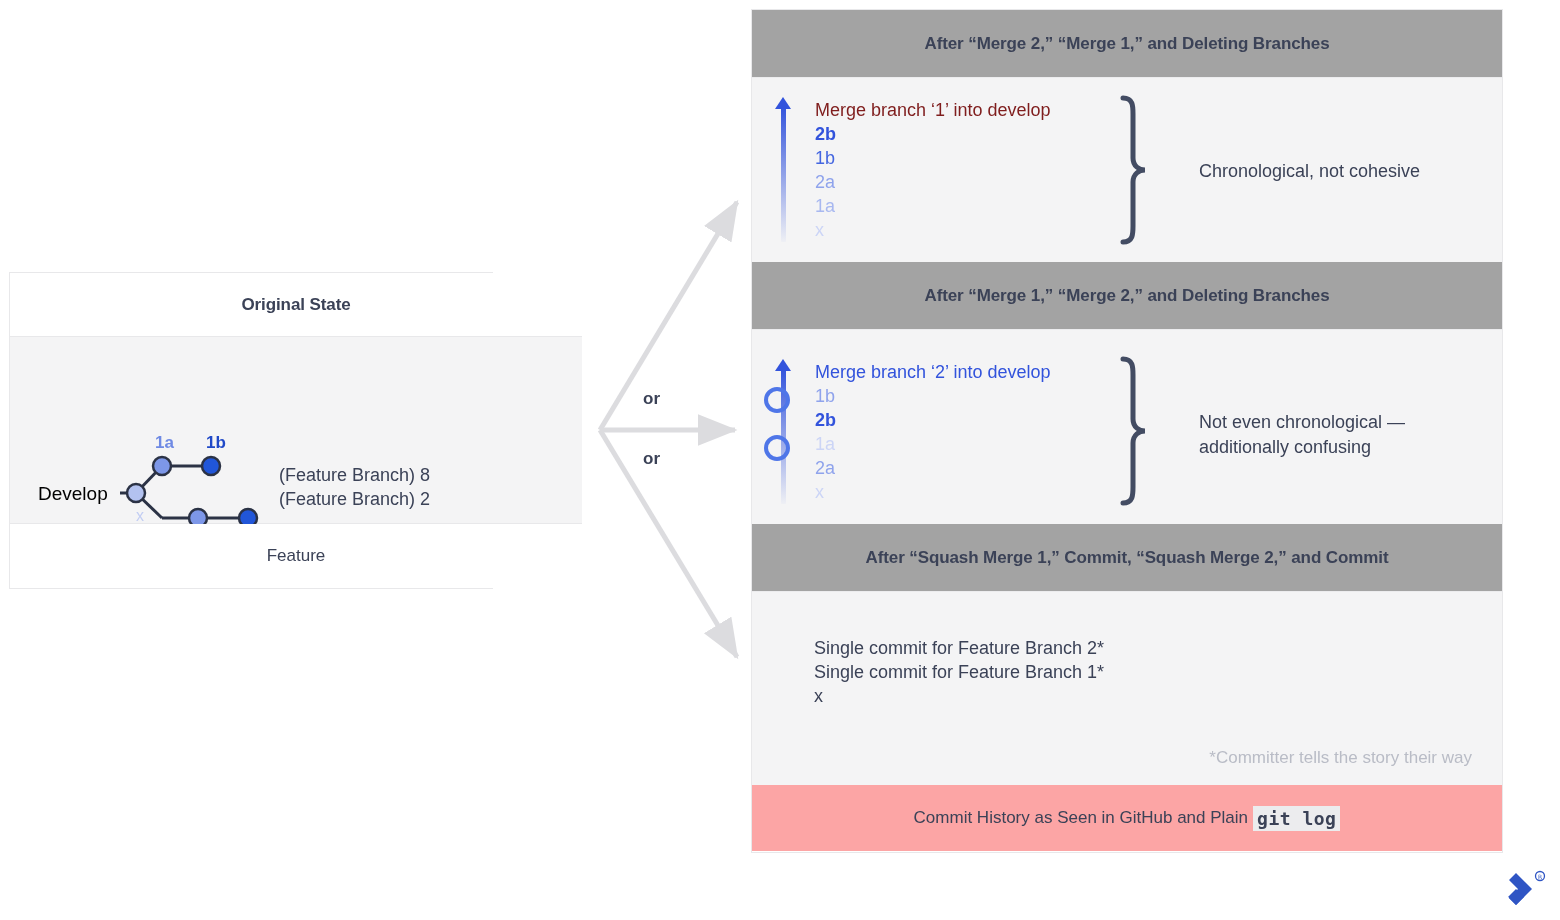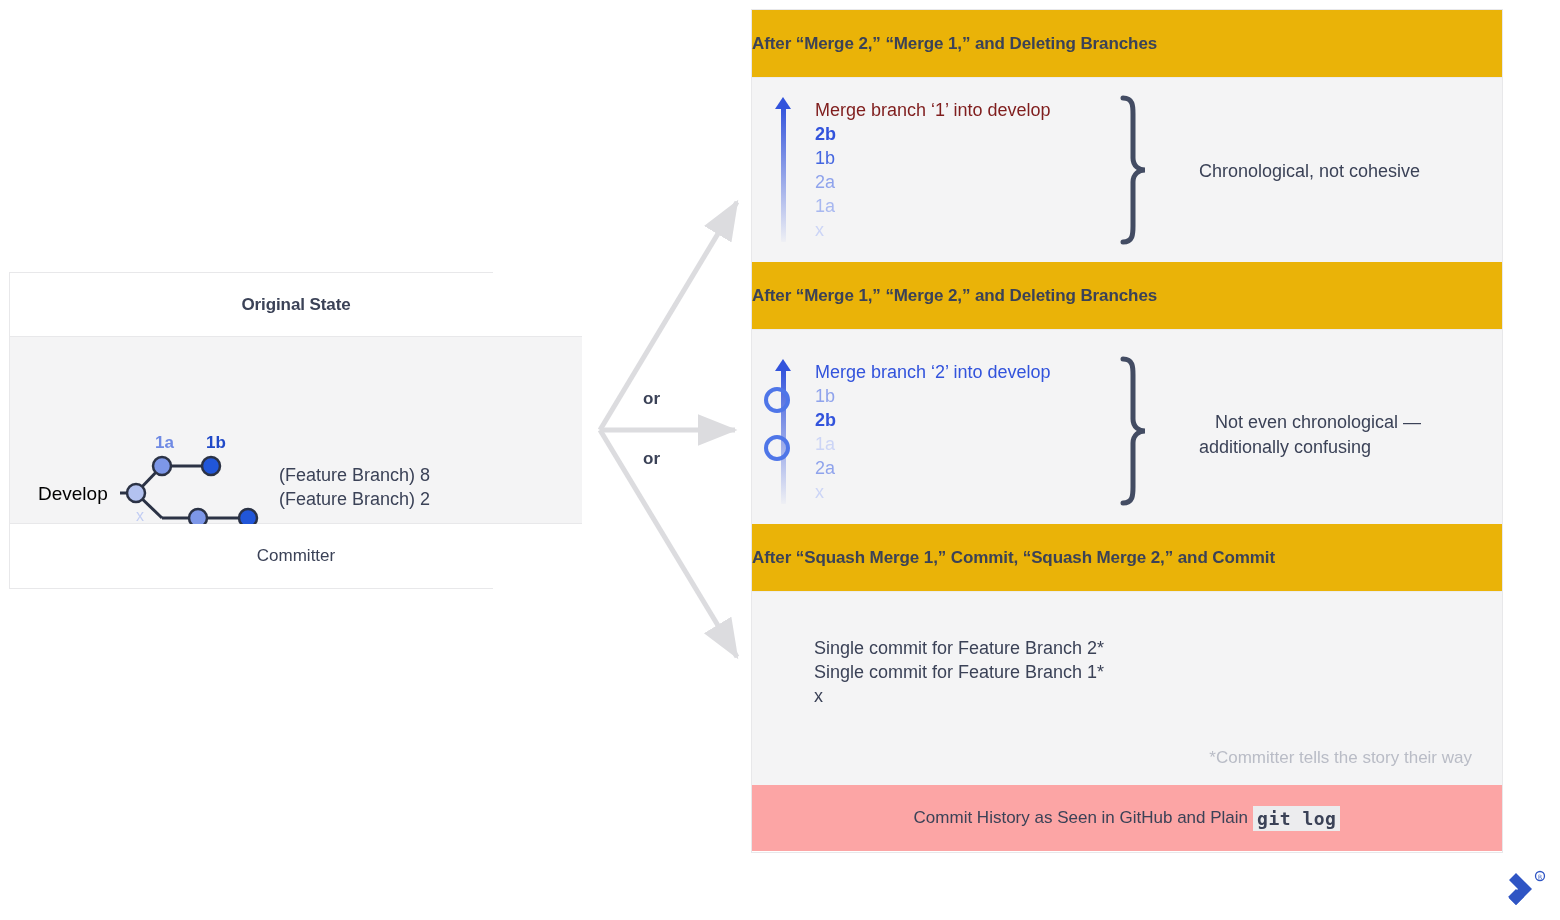--- a/index.html
+++ b/index.html
@@ -75,22 +75,22 @@
     font-size: 18px;
     color: #3b4257;
     white-space: nowrap;
     left: 269px;
   }
 
   
   #right-panel { left: 751px; top: 9px; width: 752px; height: 844px; }
   .r-head {
     position: absolute; left: 0; width: 750px; height: 67px;
-    display: flex; align-items: center; 
-    background: #eab308;
+    display: flex; align-items: center; justify-content: center;
+    background: #a3a3a3;
   }
   .r-body {
     position: absolute; left: 0; width: 750px;
     background: #f4f4f5;
     border-top: 1px solid #ececee;
     border-bottom: 1px solid #ececee;
   }
 
   
   .commit-list {
@@ -239,21 +239,21 @@
             <stop offset="0%" stop-color="#3253dc" stop-opacity="0.03"></stop>
             <stop offset="100%" stop-color="#3253dc" stop-opacity="1"></stop>
           </linearGradient>
         </defs>
         <rect x="0" y="7.5" width="203" height="5" fill="url(#tlgrad)"></rect>
         <path d="M201,3 L216,10 L201,17 z" fill="#3253dc"></path>
       </svg>
     </div>
 
     <div class="band-white" id="left-foot">
-      <div id="timeline-label">Committer</div>
+      <div id="timeline-label">Feature</div>
     </div>
   </div>
 
   <div class="panel" id="right-panel">
 
     <div class="r-head" style="top:0px;">
       <div class="sect-title">After “Merge 2,” “Merge 1,” and Deleting Branches</div>
     </div>
 
     <div class="r-body" style="top:67px;height:185px;">
@@ -298,21 +298,21 @@
         <div style="color:#ccd5f6;">1a</div>
         <div style="color:#8fa3ec;">2a</div>
         <div style="color:#ccd5f6;">x</div>
       </div>
 
       <svg class="brace" style="left:365px;top:25px;" width="32" height="152">
         <path d="M6,4 C16,4 16,12 16,20 L16,64 C16,72 22,76 28,76 C22,76 16,80 16,88 L16,132
                  C16,140 16,148 6,148" fill="none" stroke="#434c63" stroke-width="5" stroke-linecap="round"></path>
       </svg>
 
-      <div class="note-text" style="left:463px;top:80px;text-align:right;">Not even chronological —</div>
+      <div class="note-text" style="left:447px;top:80px;text-align:right;">Not even chronological —</div>
       <div class="note-text" style="left:447px;top:105px;">additionally confusing</div>
     </div>
 
     <div class="r-head" style="top:514px;">
       <div class="sect-title">After “Squash Merge 1,” Commit, “Squash Merge 2,” and Commit</div>
     </div>
 
     <div class="r-body" style="top:581px;height:194px;">
       <div class="commit-list" style="left:62px;top:44px;">
         <div style="color:#3b4257;">Single commit for Feature Branch 2*</div>

